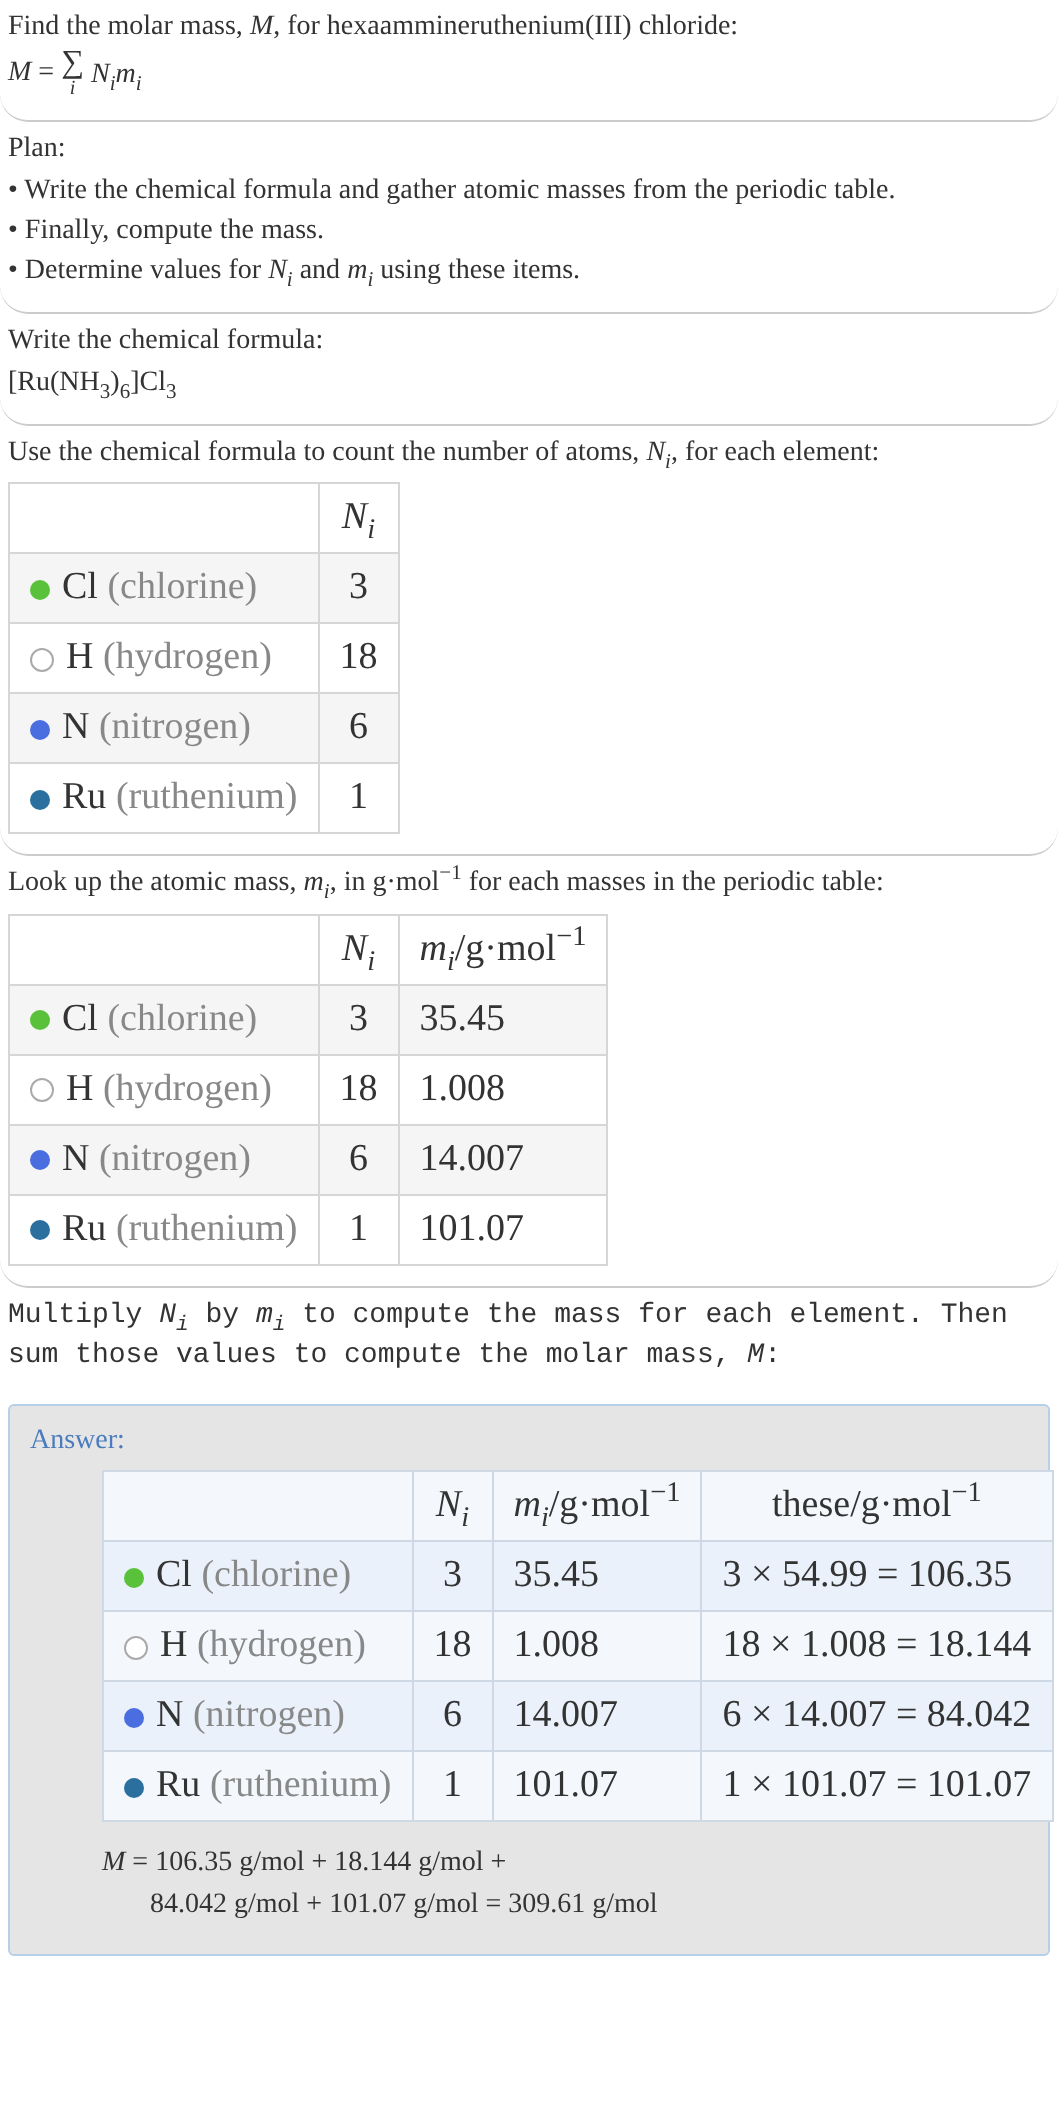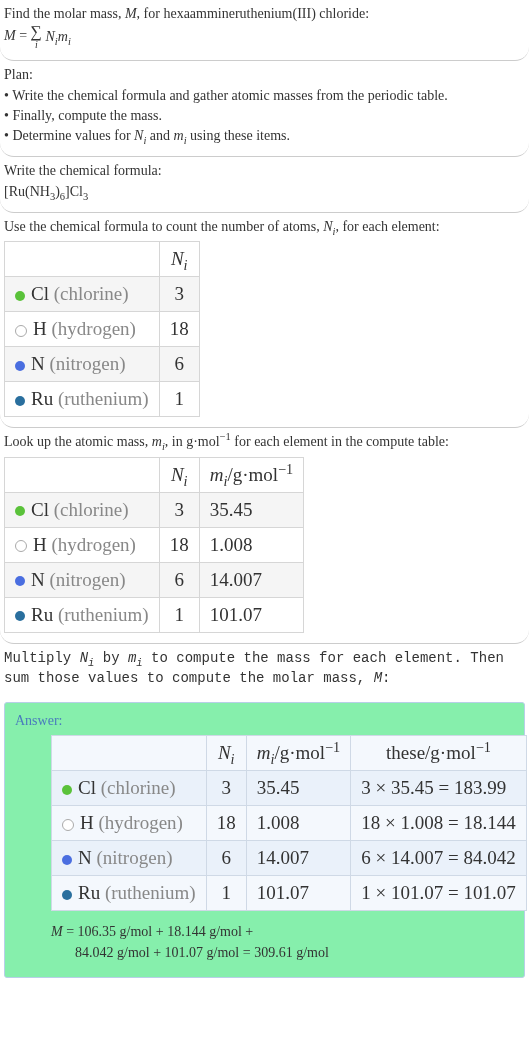--- a/index.html
+++ b/index.html
@@ -73,21 +73,21 @@
   .dot-cl { background: #5ac23a; }
   .dot-h  { background: #fff; border:1px solid #aaa; }
   .dot-n  { background: #4a6ee0; }
   .dot-ru { background: #2a6f9e; }
   .muted { color: #888; }
   .center { text-align: center; }
   .num { text-align: center; }
   .answer-box {
     margin: 4px;
     border: 1px solid #b8cfe8;
-    background: #86efac;
+    background: #e5e5e5;
     border-radius: 3px;
     padding: 10px 10px 14px 10px;
   }
   .answer-box .alabel {
     color: #4a7bbd;
     margin-bottom: 6px;
   }
   .answer-inner {
     padding-left: 36px;
   }
@@ -171,21 +171,21 @@
       <tr>
         <td><span class="dot dot-ru"></span><span>Ru</span> <span class="muted">(ruthenium)</span></td>
         <td class="num">1</td>
       </tr>
     </tbody>
   </table>
 </div>
 
 <div class="section">
   <div class="line">
-    <span>Look up the atomic mass, </span><span class="it">m</span><sub>i</sub><span>, in g·mol</span><sup>−1</sup><span> for each element in the compute table:</span>
+    <span>Look up the atomic mass, </span><span class="it">m</span><sub>i</sub><span>, in g·mol</span><sup>−1</sup><span> for each masses in the periodic table:</span>
   </div>
   <table>
     <thead>
       <tr>
         <th></th>
         <th class="center"><span class="it">N</span><sub>i</sub></th>
         <th><span class="it">m</span><sub>i</sub><span>/g·mol</span><sup>−1</sup></th>
       </tr>
     </thead>
     <tbody>
@@ -229,21 +229,21 @@
           <th class="center"><span class="it">N</span><sub>i</sub></th>
           <th><span class="it">m</span><sub>i</sub><span>/g·mol</span><sup>−1</sup></th>
           <th class="center"><span>these/g·mol</span><sup>−1</sup></th>
         </tr>
       </thead>
       <tbody>
         <tr>
           <td><span class="dot dot-cl"></span><span>Cl</span> <span class="muted">(chlorine)</span></td>
           <td class="num">3</td>
           <td>35.45</td>
-          <td>3 × 35.45 = 183.99</td>
+          <td>3 × 54.99 = 106.35</td>
         </tr>
         <tr>
           <td><span class="dot dot-h"></span><span>H</span> <span class="muted">(hydrogen)</span></td>
           <td class="num">18</td>
           <td>1.008</td>
           <td>18 × 1.008 = 18.144</td>
         </tr>
         <tr>
           <td><span class="dot dot-n"></span><span>N</span> <span class="muted">(nitrogen)</span></td>
           <td class="num">6</td>

